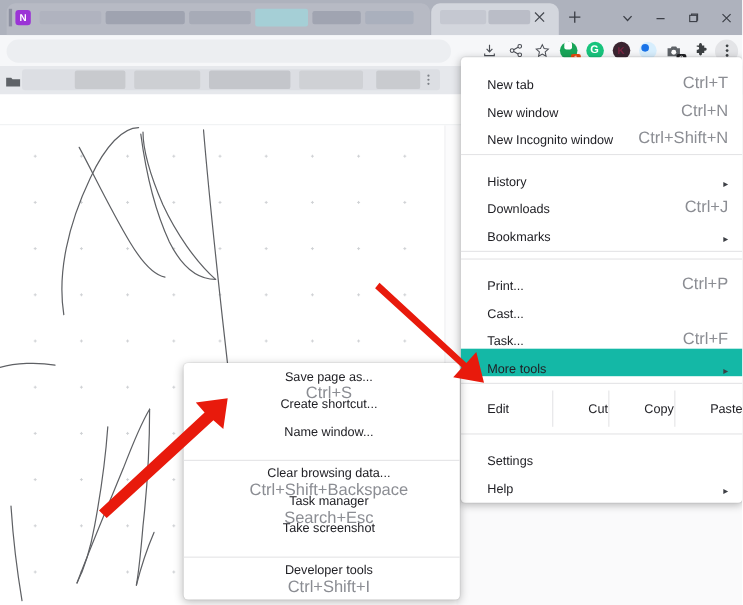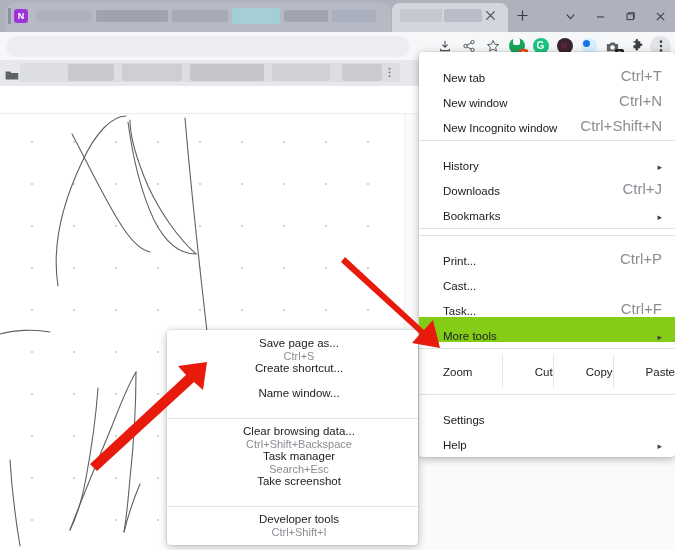--- a/index.html
+++ b/index.html
@@ -111,21 +111,21 @@
     padding: 7px 0 6px 0;
     font-size: 11.5px; color: #212126;
   }
   .mi {
     position: relative; height: 25px; display:flex; align-items:flex-end;
     padding: 0 13px 0 24px; white-space: nowrap;
   }
   .mi .lbl { flex: 1; }
   .mi .acc { color: #8b8d93; font-size: 15px; }
   .mi .arrow { color:#3c3f45; font-size: 9px; }
-  .mi.hl { background: #84cc16; gap: 11px; }
+  .mi.hl { background: #14b8a6; gap: 11px; }
   .sep { height:1px; background:#e4e4e6; margin: 6px 0; }
   .zoomrow {
     display:flex; align-items:center; height: 33px; font-size: 11.5px; color:#212126;
   }
   .zoomrow .zl { width: 68px; padding-left: 24px; }
   .zoomrow .zc { flex:1; display:flex; align-items:center; justify-content:space-between;
     border-left:1px solid #e4e4e6; border-right:1px solid #e4e4e6; height:100%; padding:0 14px; }
   .zoomrow .zc span { color:#212126; }
   .zoomrow .zminus, .zoomrow .zplus { color:#3c3f45; font-size:13px; width:14px; text-align:center;}
   .zoomrow .zfull { width:62px; display:flex; align-items:center; justify-content:center; }
@@ -138,21 +138,21 @@
   .submenu {
     position: absolute; left: 167px; top: 330px; width: 251px;
     background:#ffffff; border-radius: 4px;
     box-shadow: 0 2px 9px rgba(0,0,0,.28), 0 0 0 1px rgba(0,0,0,.045);
     padding: 7px 0 7px 0; font-size: 11.5px; color:#212126;
   }
   .smi {
     height: 25px; display:flex; align-items:center; padding: 0 12px 0 25px; white-space:nowrap;flex-direction:column;
   }
   .smi .lbl { flex:1; }
-  .smi .acc { color:#8b8d93; font-size:11px; }
+  .smi .acc { color:#8b8d93; font-size:15px; }
 
   
   .arrowlayer { position:absolute; left:0; top:0; width:675px; height:550px; pointer-events:none; }
 </style>
 </head>
 <body>
 
 <div class="screen">
 
   <div class="tabstrip">
@@ -363,21 +363,21 @@
       <span class="acc">Ctrl+F</span>
     </div>
     <div class="mi hl">
       <span class="lbl">More tools</span>
       <span class="arrow">▸</span>
     </div>
 
     <div class="sep"></div>
 
     <div class="editrow">
-      <div class="el">Zoom</div>
+      <div class="el">Edit</div>
       <div class="ec">Cut</div>
       <div class="ec">Copy</div>
       <div class="ec">Paste</div>
     </div>
 
     <div class="sep"></div>
 
     <div class="mi">
       <span class="lbl">Settings</span>
       <span class="acc"></span>

